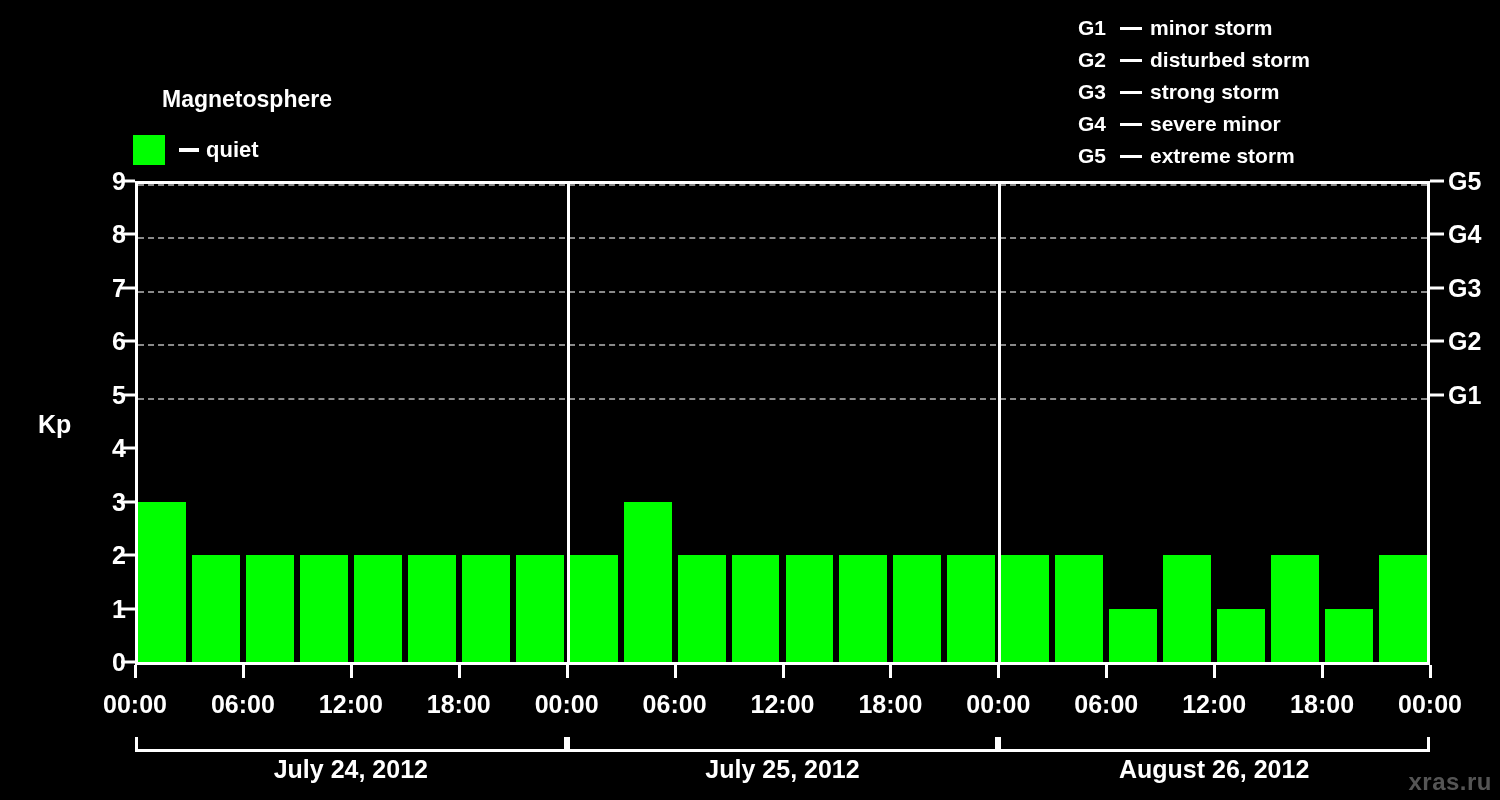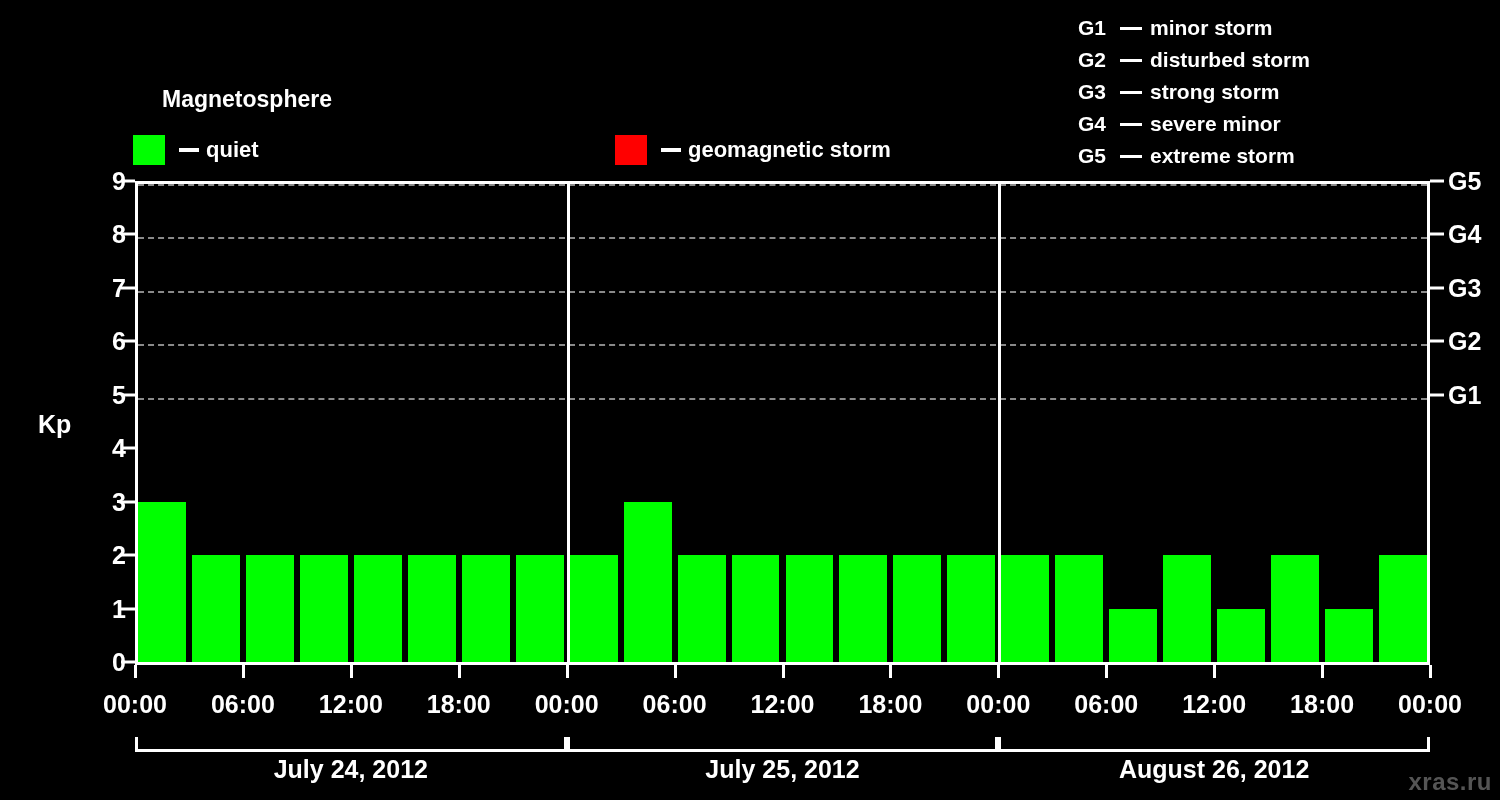--- a/index.html
+++ b/index.html
@@ -263,25 +263,20 @@
 
   <div id="magnetosphere-label">Magnetosphere</div>
 
   <div class="legend-entry" id="legend-entry-0">
     <span class="legend-swatch" style="background:#00FF00"></span>
     <span class="legend-dash"></span>
     <span class="legend-text">quiet</span>
   </div>
 
 
-  <div class="legend-entry" id="legend-entry-2">
-    <span class="legend-swatch" style="background:#FF0000"></span>
-    <span class="legend-dash"></span>
-    <span class="legend-text">geomagnetic storm</span>
-  </div>
 
   <div id="gscale-legend">
       <div class="gscale-row">
         <span class="gscale-code">G1</span>
         <span class="gscale-dash"></span>
         <span class="gscale-desc">minor storm</span>
       </div>
       <div class="gscale-row">
         <span class="gscale-code">G2</span>
         <span class="gscale-dash"></span>

